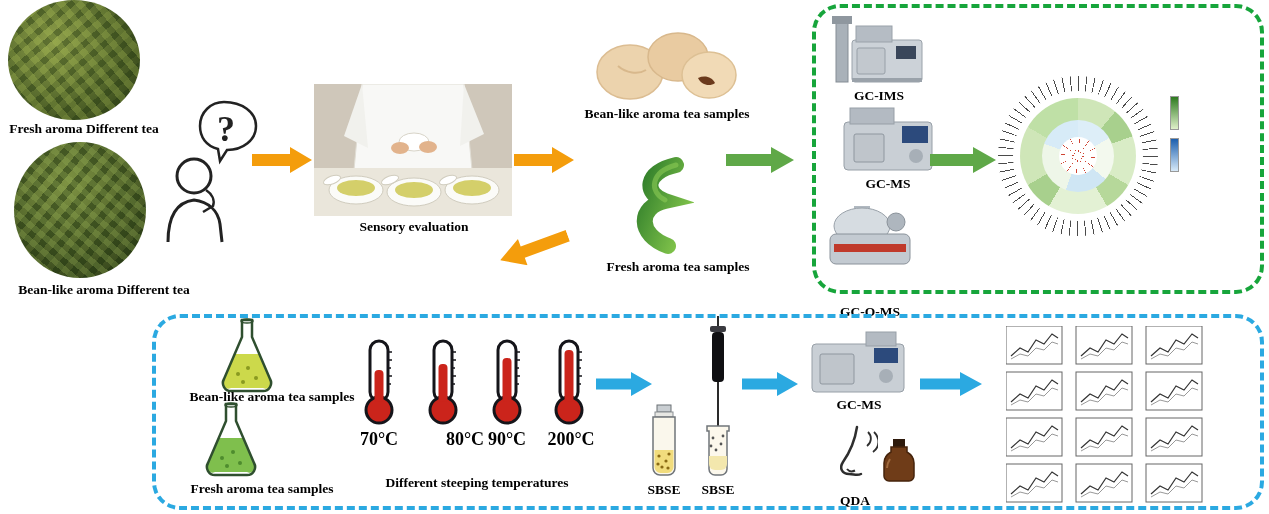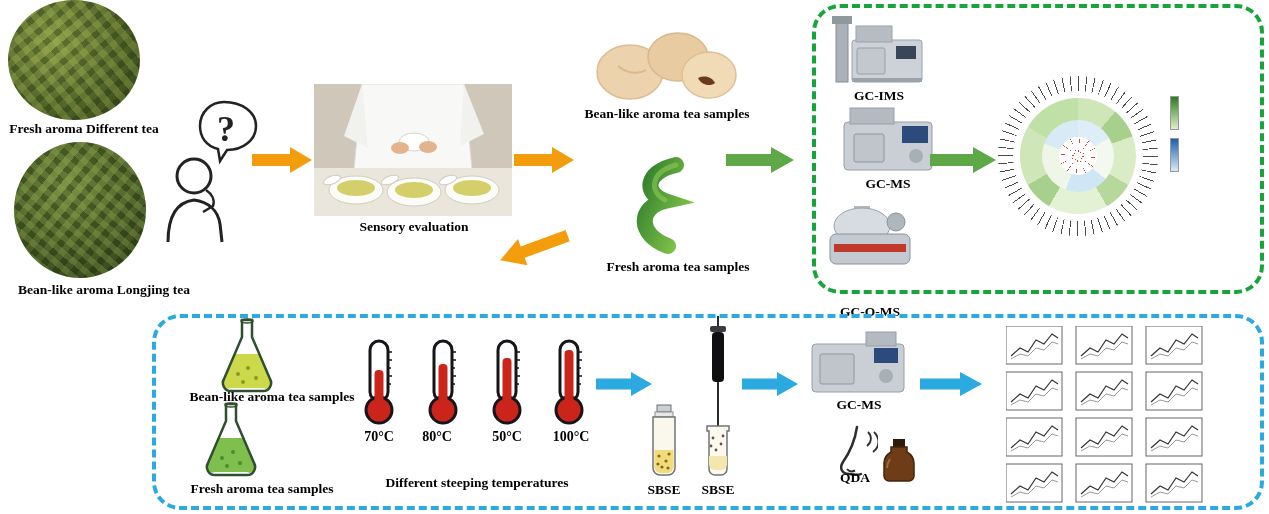--- a/index.html
+++ b/index.html
@@ -6,21 +6,21 @@
   html,body { background:#fff; }
   body {
     width:1269px; height:514px; position:relative; overflow:hidden;
     font-family:"Liberation Serif", serif;
   }
   .abs { position:absolute; }
   .lbl {
     position:absolute; font-weight:bold; font-size:13.5px; color:#000;
     text-align:center; line-height:1.15; white-space:nowrap;
   }
-  .lbl.sm { font-size:14px; }
+  .lbl.sm { font-size:18px; }
   .tea-photo { position:absolute; border-radius:50%; }
   .tea1 { background:
     repeating-linear-gradient(50deg, rgba(160,180,80,.35) 0 7px, rgba(0,0,0,0) 7px 14px),
     repeating-linear-gradient(-40deg, rgba(40,60,20,.45) 0 6px, rgba(0,0,0,0) 6px 13px),
     radial-gradient(circle at 35% 35%, #8fa04a, #5d7030 45%, #3f511f 75%, #2d3a15); }
   .tea2 { background:
     repeating-linear-gradient(40deg, rgba(140,165,80,.35) 0 6px, rgba(0,0,0,0) 6px 12px),
     repeating-linear-gradient(-50deg, rgba(30,50,15,.5) 0 7px, rgba(0,0,0,0) 7px 14px),
     radial-gradient(circle at 40% 30%, #7e9343, #55682c 50%, #37471c 80%, #26310f); }
   .box { position:absolute; border-radius:28px; }
@@ -49,21 +49,21 @@
   .legend-green { background:linear-gradient(#2d7a1f, #dff0ca); }
   .legend-blue  { background:linear-gradient(#1c5fae, #d7e9f8); }
 </style>
 </head>
 <body>
 
 <div class="tea-photo tea1" style="left:8px; top:0; width:132px; height:120px;"></div>
 <div class="lbl" style="left:0; top:121px; width:168px;">Fresh aroma Different tea</div>
 
 <div class="tea-photo tea2" style="left:14px; top:142px; width:132px; height:136px;"></div>
-<div class="lbl" style="left:0; top:282px; width:208px;">Bean-like aroma Longjing tea</div>
+<div class="lbl" style="left:0; top:282px; width:208px;">Bean-like aroma Different tea</div>
 
 <svg class="abs" style="left:160px; top:96px;" width="102" height="148" viewBox="0 0 102 148">
   <path d="M64,6 c18,0 32,10 32,24 c0,14 -13,24 -29,24 l-7,11 l-2,-12 c-12,-3 -18,-12 -18,-23 c0,-14 11,-24 24,-24 z" fill="none" stroke="#222" stroke-width="2.5"></path>
   <text x="57" y="45" font-size="36" font-weight="bold" fill="#222">?</text>
   <circle cx="34" cy="80" r="17" fill="none" stroke="#222" stroke-width="3"></circle>
   <path d="M8,146 c0,-28 10,-40 26,-42 c14,2 24,10 26,24 l2,18" fill="none" stroke="#222" stroke-width="3"></path>
   <path d="M46,94 c6,4 9,10 7,16 l-10,6" fill="none" stroke="#222" stroke-width="2.5"></path>
 </svg>
 
 <svg class="arrow ar-orange" style="left:252px; top:147px;" width="60" height="26" viewBox="0 0 60 26">
@@ -212,23 +212,23 @@
   <rect x="12.5" y="20" width="9" height="44" rx="4" fill="#cb241b"></rect>
   <path d="M26,14 h4 M26,22 h4 M26,30 h3 M26,38 h4 M26,46 h3" stroke="#15151a" stroke-width="1.5"></path>
 </svg>
 <svg class="abs" style="left:552px; top:338px;" width="34" height="88" viewBox="0 0 34 88">
   <rect x="8" y="3" width="18" height="60" rx="9" fill="#ffffff" stroke="#15151a" stroke-width="3"></rect>
   <circle cx="17" cy="72" r="13" fill="#cb241b" stroke="#15151a" stroke-width="3"></circle>
   <rect x="12.5" y="12" width="9" height="52" rx="4" fill="#cb241b"></rect>
   <path d="M26,14 h4 M26,22 h4 M26,30 h3 M26,38 h4 M26,46 h3" stroke="#15151a" stroke-width="1.5"></path>
 </svg>
 <div class="lbl sm" style="left:357px; top:429px; width:44px;">70°C</div>
-<div class="lbl sm" style="left:415px; top:429px; width:44px;">80°C</div>
-<div class="lbl sm" style="left:485px; top:429px; width:44px;">50°C</div>
-<div class="lbl sm" style="left:545px; top:429px; width:52px;">100°C</div>
+<div class="lbl sm" style="left:443px; top:429px; width:44px;">80°C</div>
+<div class="lbl sm" style="left:485px; top:429px; width:44px;">90°C</div>
+<div class="lbl sm" style="left:545px; top:429px; width:52px;">200°C</div>
 <div class="lbl" style="left:352px; top:475px; width:250px;">Different steeping temperatures</div>
 
 <svg class="arrow ar-blue" style="left:596px; top:372px;" width="56" height="24" viewBox="0 0 56 24">
   <polygon points="0,6.5 35,6.5 35,0 56,12 35,24 35,17.5 0,17.5"></polygon>
 </svg>
 
 <svg class="abs" style="left:644px; top:404px;" width="40" height="76" viewBox="0 0 40 76">
   <rect x="13" y="1" width="14" height="7" fill="#c9ced2" stroke="#6b7075"></rect>
   <rect x="11" y="8" width="18" height="5" fill="#e7e7e3" stroke="#8a8f94"></rect>
   <path d="M9,13 h22 v51 a7,7 0 0 1 -7,7 h-8 a7,7 0 0 1 -7,-7 Z" fill="#faf7ec" stroke="#70757a" stroke-width="1.5"></path>
@@ -268,21 +268,21 @@
   <circle cx="76" cy="46" r="7" fill="#a7afb7"></circle>
 </svg>
 <div class="lbl" style="left:826px; top:397px; width:66px;">GC-MS</div>
 
 <svg class="abs" style="left:830px; top:424px;" width="48" height="56" viewBox="0 0 48 56">
   <path d="M27,3 C25,16 20,28 13,38 C9,44 12,50 19,50 C24,50 27,52 31,50" fill="none" stroke="#2e2e2e" stroke-width="2.5" stroke-linecap="round"></path>
   <path d="M17,45 c2,2.5 5,3 8,1.5" fill="none" stroke="#2e2e2e" stroke-width="2"></path>
   <path d="M37,22 c5,-4 5,-10 1,-14" fill="none" stroke="#2e2e2e" stroke-width="1.8"></path>
   <path d="M43,28 c7,-5 7,-14 1,-20" fill="none" stroke="#2e2e2e" stroke-width="1.8"></path>
 </svg>
-<div class="lbl" style="left:832px; top:470px; width:46px;">QDA</div>
+<div class="lbl" style="left:832px; top:493px; width:46px;">QDA</div>
 
 <svg class="abs" style="left:882px; top:438px;" width="34" height="44" viewBox="0 0 34 44">
   <rect x="11" y="1" width="12" height="8" fill="#2e1a0c"></rect>
   <path d="M9,9 h16 v5 c5,3 7,6 7,11 v13 a5,5 0 0 1 -5,5 H7 a5,5 0 0 1 -5,-5 V25 c0,-5 2,-8 7,-11 Z" fill="#6f3c18" stroke="#45230b" stroke-width="1.5"></path>
   <path d="M8,21 c-2,3 -3,5 -3,9" stroke="#a06a3e" fill="none" stroke-width="2"></path>
 </svg>
 
 <svg class="arrow ar-blue" style="left:920px; top:372px;" width="62" height="24" viewBox="0 0 62 24">
   <polygon points="0,6.5 40,6.5 40,0 62,12 40,24 40,17.5 0,17.5"></polygon>
 </svg>

